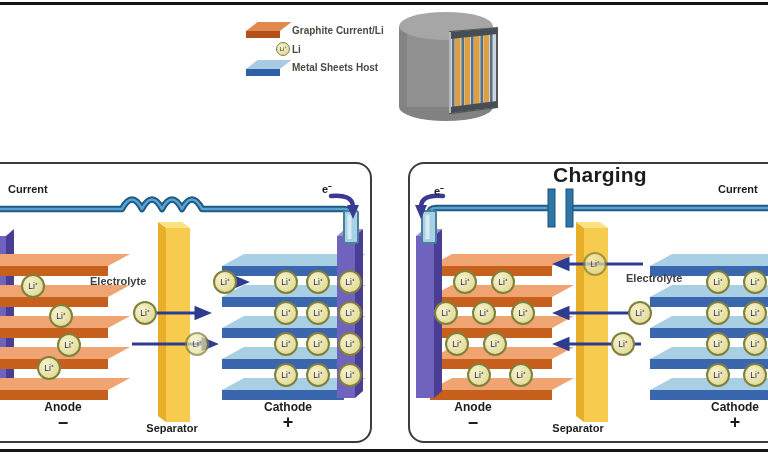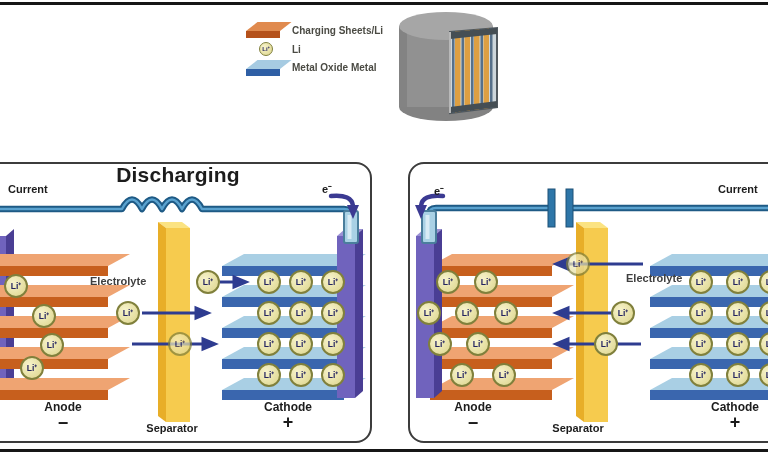--- a/index.html
+++ b/index.html
@@ -12,52 +12,52 @@
   .cyl{position:absolute;left:396px;top:10px;z-index:1;}
   .lbl{position:absolute;font-weight:bold;color:#1C1C1C;font-size:11px;z-index:4;white-space:nowrap;}
   .title{font-size:21px;text-align:center;width:240px;letter-spacing:.2px;}
   .center{text-align:center;width:100px;}
   .elabel{font-size:12px;}
   .sign{font-size:18px;text-align:center;width:100px;}
   .legend-lbl{font-size:10px;color:#4B4B44;}
   .electro{color:#3F3F3F;text-align:center;}
   .ion{position:absolute;width:20px;height:20px;border:2px solid #80803C;border-radius:50%;
        background:radial-gradient(circle at 35% 35%, #F7F3CC, #DCD48A);
-       font-size:8.5px;font-weight:bold;color:#24245F;display:flex;align-items:center;
-       justify-content:center;z-index:3;line-height:1;}
+       font-size:8.5px;font-weight:normal;color:#24245F;display:flex;align-items:center;
+       justify-content:center;z-index:3;line-height:1;margin-left:17px;}
   .ion.ghost{opacity:.72;}
   .ion.ion-sm{width:12px;height:12px;font-size:6px;border-width:1.5px;z-index:4;}
   .slab{position:absolute;width:34px;z-index:4;}
   .slab .top{height:9px;transform:skewX(-52deg);transform-origin:bottom left;}
   .slab .front{height:7px;}
   .slab.orange .top{background:#E08A4E;} .slab.orange .front{background:#B5511A;}
   .slab.blue .top{background:#A6CBE2;} .slab.blue .front{background:#2F5FA5;}
 </style>
 </head>
 <body>
 
 <div class="stage">
 
   <div class="rule" style="top:2px"></div>
   <div class="rule" style="top:449px"></div>
 
   <div class="slab orange" style="left:246px;top:22px">
     <div class="top"></div>
     <div class="front"></div>
   </div>
-  <div class="lbl legend-lbl" style="left:292px;top:25px">Charging Sheets/Li</div>
+  <div class="lbl legend-lbl" style="left:292px;top:25px">Graphite Current/Li</div>
 
   <div class="ion ion-sm" style="left:259px;top:42px">Li⁺</div>
   <div class="lbl legend-lbl" style="left:292px;top:44px">Li</div>
 
   <div class="slab blue" style="left:246px;top:60px">
     <div class="top"></div>
     <div class="front"></div>
   </div>
-  <div class="lbl legend-lbl" style="left:292px;top:62px">Metal Oxide Metal</div>
+  <div class="lbl legend-lbl" style="left:292px;top:62px">Metal Sheets Host</div>
 
   <svg class="cyl" width="108" height="114" viewBox="0 0 108 114">
     <ellipse cx="50" cy="97" rx="47" ry="14" fill="#828282"></ellipse>
     <rect x="3" y="16" width="94" height="81" fill="#919191"></rect>
     <rect x="3" y="16" width="8" height="81" fill="#7E7E7E" opacity=".7"></rect>
     <ellipse cx="50" cy="16" rx="47" ry="14" fill="#A6A6A6"></ellipse>
     <clipPath id="cutclip">
         <polygon points="54,22 101,18 101,97 54,103"></polygon>
       </clipPath>
     <polygon points="54,22 101,18 101,97 54,103" fill="#CDD6DB" stroke="#50585E" stroke-width="2"></polygon>
@@ -196,30 +196,30 @@
     <g stroke="#2E3C90" stroke-width="3" fill="#2E3C90">
       <line x1="566" y1="264" x2="643" y2="264"></line>
         <polygon points="568,259 568,269 556,264"></polygon>
       <line x1="568" y1="313" x2="634" y2="313"></line>
         <polygon points="568,308 568,318 556,313"></polygon>
       <line x1="568" y1="344" x2="641" y2="344"></line>
         <polygon points="568,339 568,349 556,344"></polygon>
     </g>
   </svg>
 
-  <div class="lbl title" style="left:58px;top:163px">Discharging</div>
   <div class="lbl" style="left:8px;top:183px">Current</div>
   <div class="lbl" style="left:322px;top:181px">e⁻</div>
   <div class="lbl electro" style="left:90px;top:275px">Electrolyte</div>
   <div class="lbl center" style="left:122px;top:422px">Separator</div>
   <div class="lbl center elabel" style="left:13px;top:400px">Anode</div>
   <div class="lbl sign" style="left:13px;top:413px">−</div>
   <div class="lbl center elabel" style="left:238px;top:400px">Cathode</div>
   <div class="lbl sign" style="left:238px;top:412px">+</div>
 
+  <div class="lbl title" style="left:480px;top:163px">Charging</div>
   <div class="lbl" style="left:718px;top:183px">Current</div>
   <div class="lbl" style="left:434px;top:183px">e⁻</div>
   <div class="lbl electro" style="left:626px;top:272px">Electrolyte</div>
   <div class="lbl center" style="left:528px;top:422px">Separator</div>
   <div class="lbl center elabel" style="left:423px;top:400px">Anode</div>
   <div class="lbl sign" style="left:423px;top:413px">−</div>
   <div class="lbl center elabel" style="left:685px;top:400px">Cathode</div>
   <div class="lbl sign" style="left:685px;top:412px">+</div>
 
   <div class="ion" style="left:4px;top:274px">Li⁺</div>

